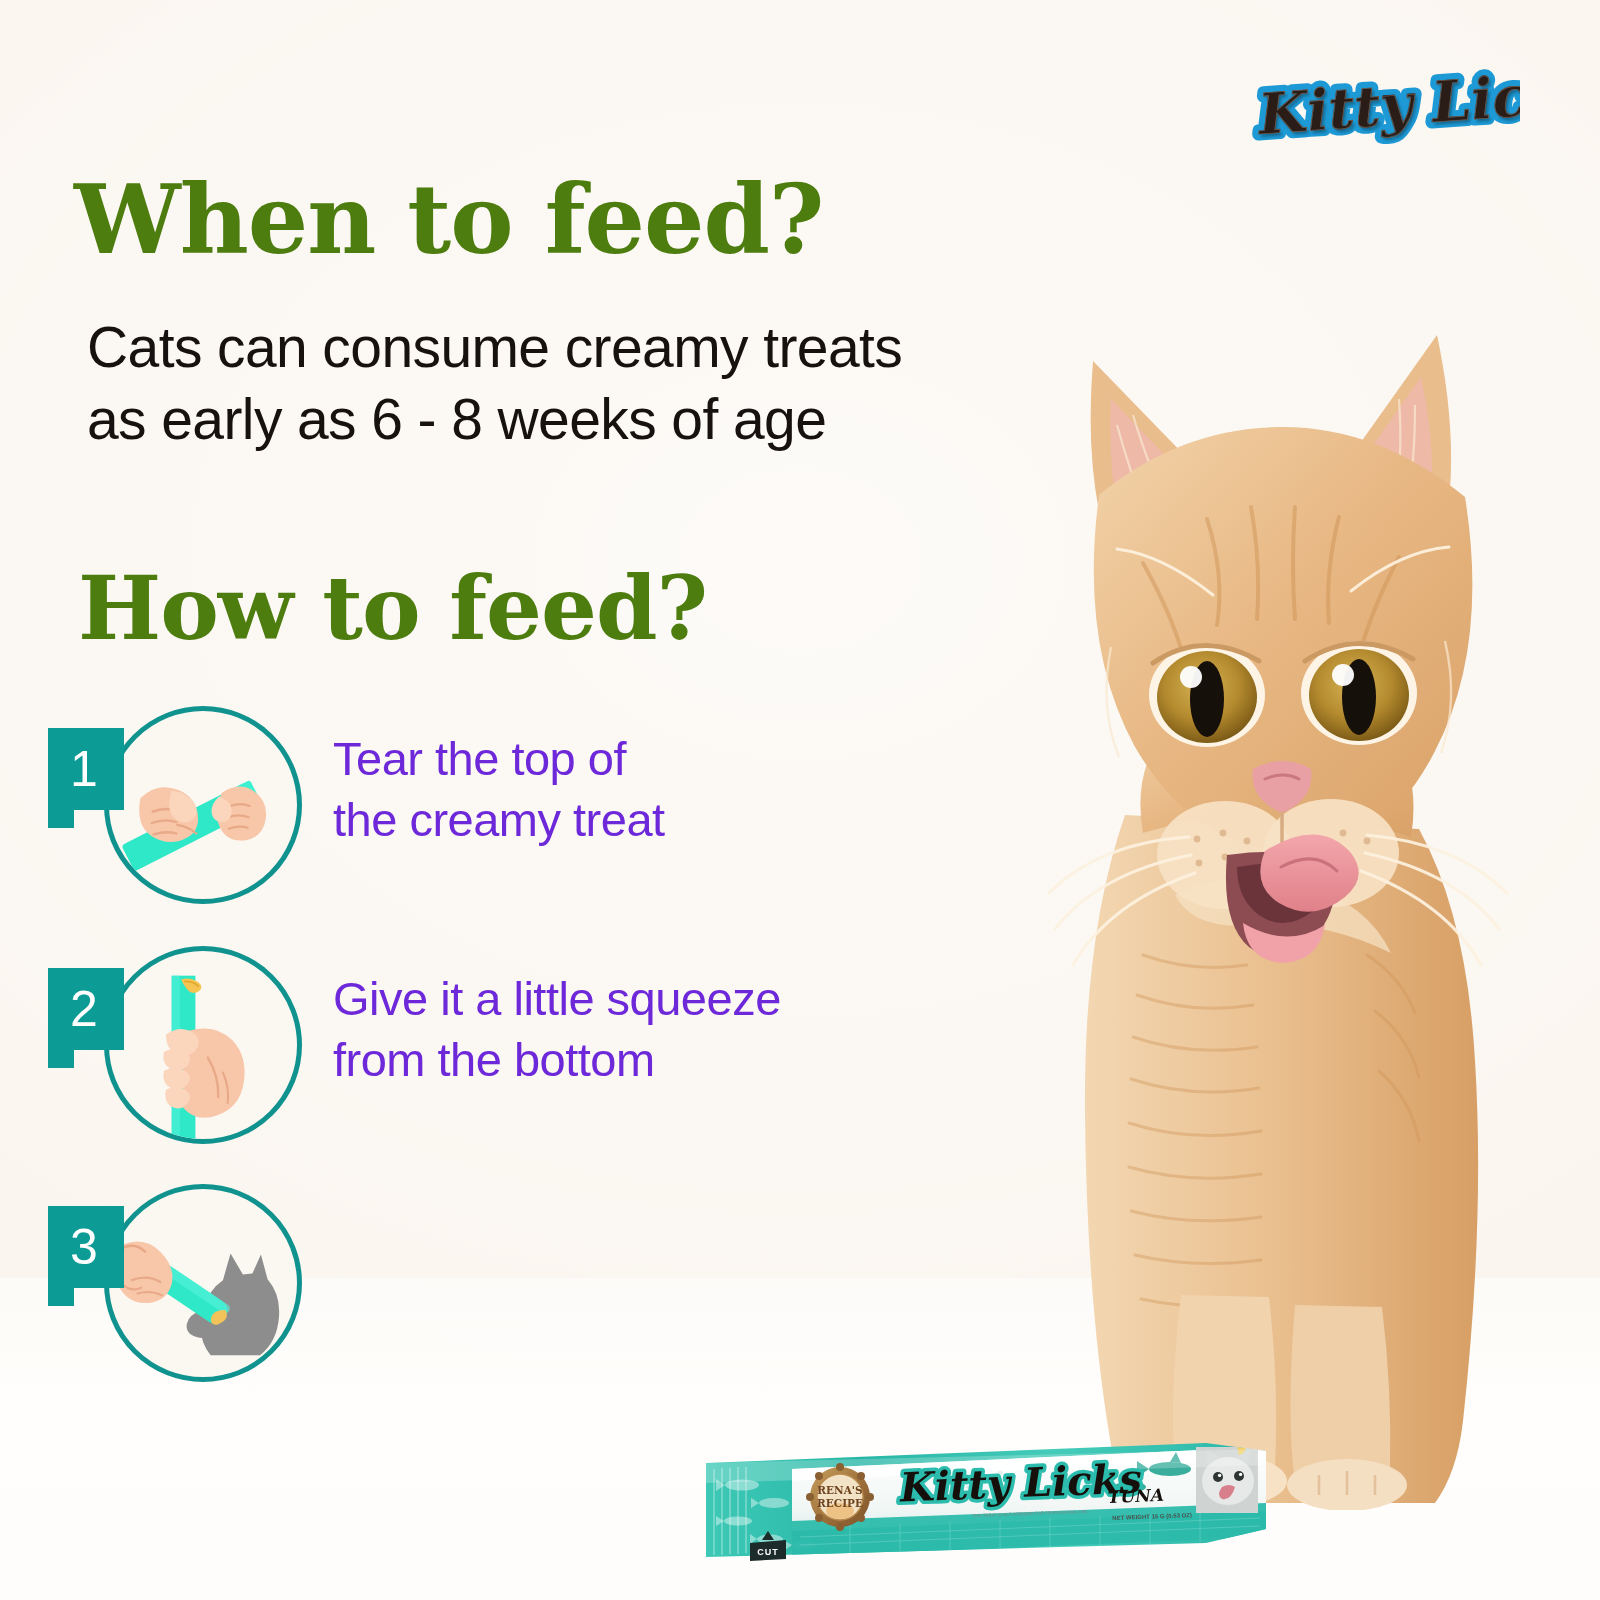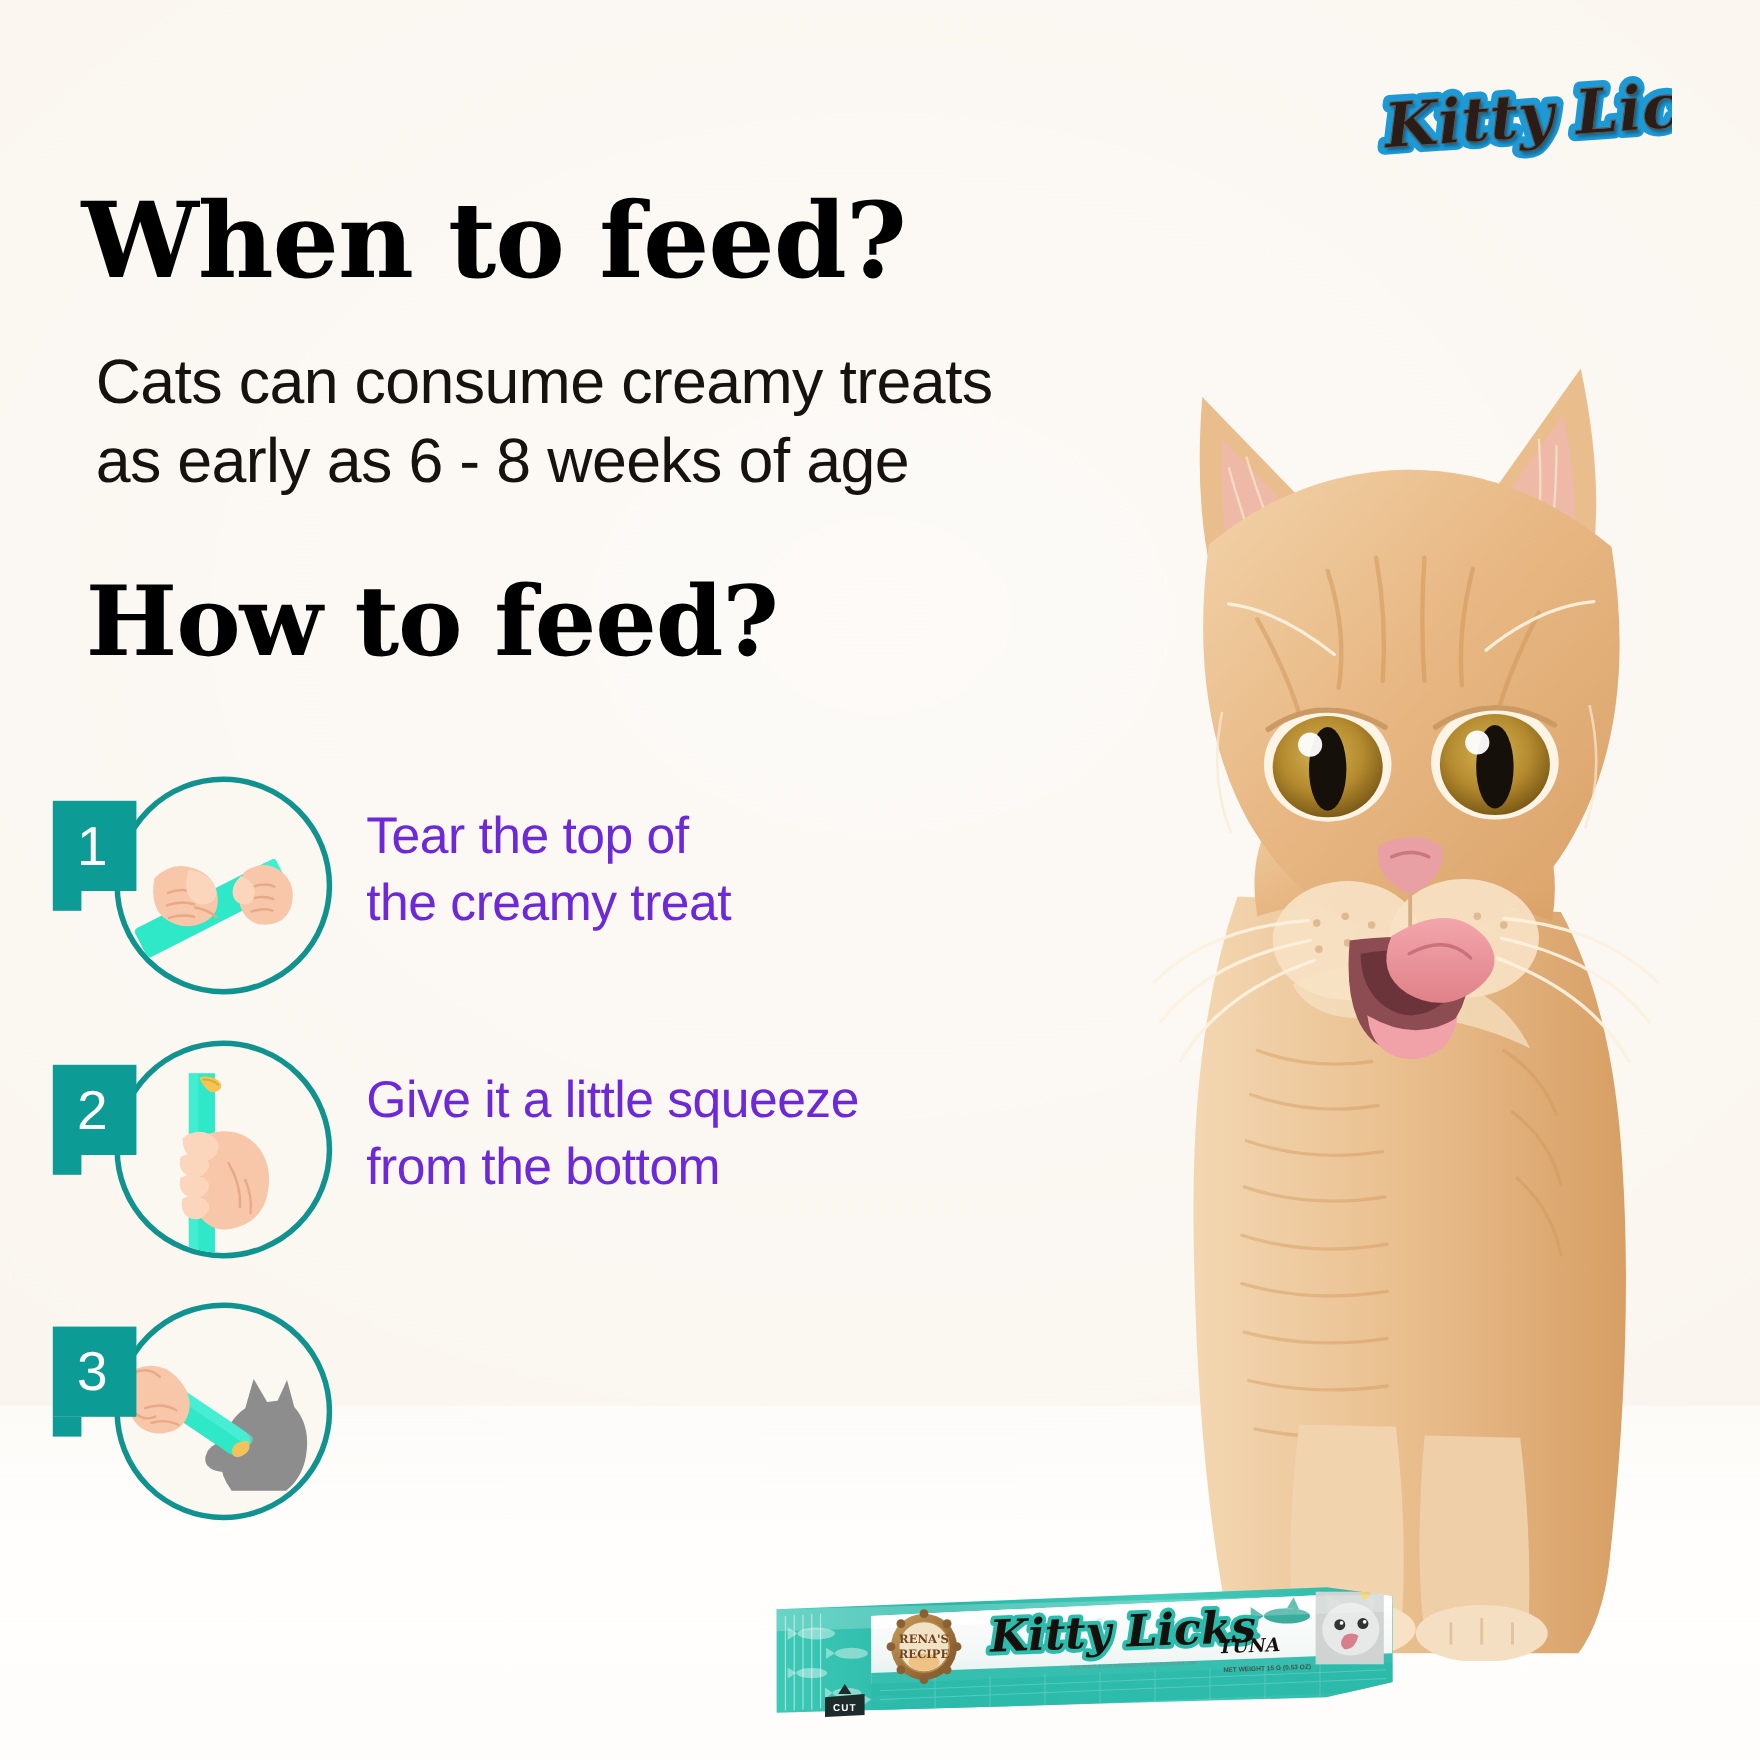--- a/index.html
+++ b/index.html
@@ -30,28 +30,28 @@
     position: absolute; left: 1252px; top: 66px;
     width: 268px; height: 98px;
   }
   .logo svg { width: 100%; height: 100%; display: block; }
 
   
   .h-display {
     position: absolute;
     font-family: "DejaVu Serif", serif;
     font-weight: 700;
-    color: #000000;
+    color: #4d7c0f;
     letter-spacing: -1px;
     line-height: 1;
     white-space: nowrap;
     text-align: center;
   }
   #h-when { left: 74px; top: 172px; font-size: 95px; }
-  #h-how  { left: 78px; top: 520px; font-size: 88px; }
+  #h-how  { left: 78px; top: 564px; font-size: 88px; }
 
   .body-text {
     position: absolute;
     font-family: "Liberation Sans", sans-serif;
     color: #17120f;
     line-height: 1.26;
     letter-spacing: -0.6px;
     white-space: pre-line;
   }
   #sub-when { left: 76px; top: 312px; font-size: 57px; width: 960px; margin-left: 11px; }

